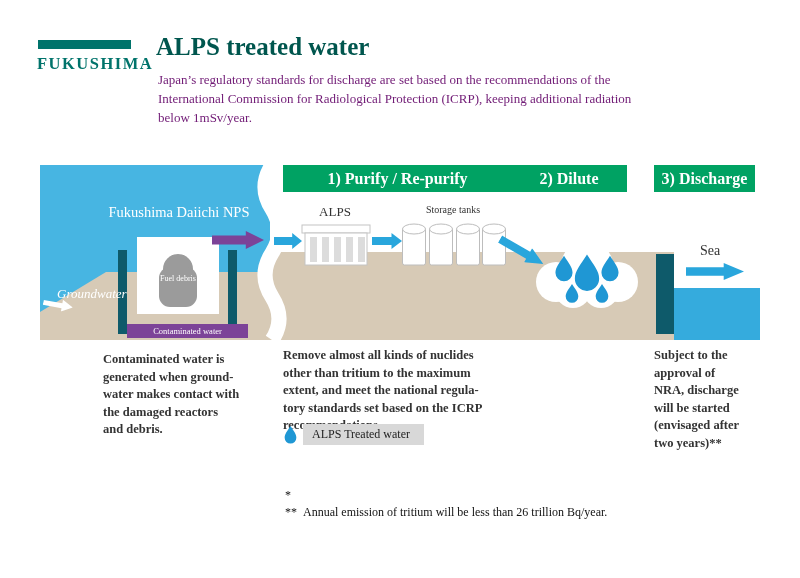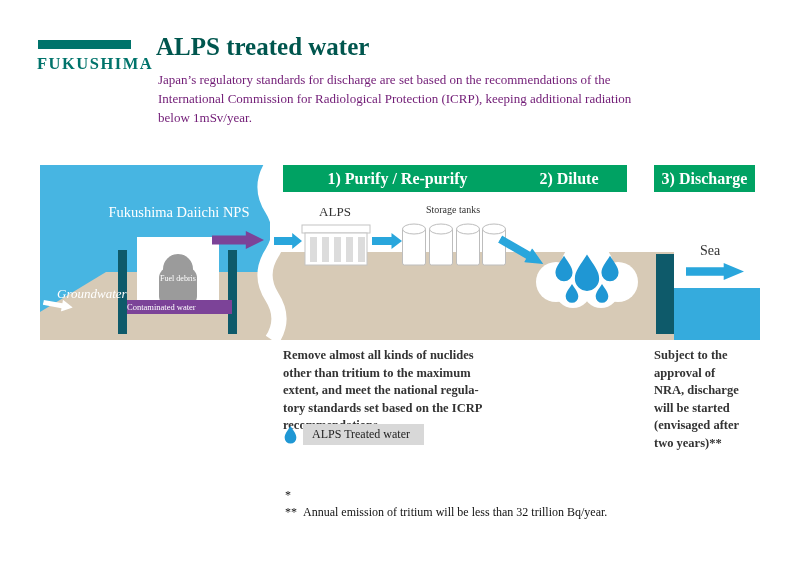--- a/index.html
+++ b/index.html
@@ -15,21 +15,21 @@
   #page-subtitle{left:158px;top:71px;width:625px;font-size:13px;line-height:1.45;color:#701a75;white-space:pre-line}
 
   
   #panel-blue{left:40px;top:165px;width:230px;height:175px;background:#47b5e2}
   #panel-slope{left:40px;top:165px;width:230px;height:175px}
   #wall-left{left:118px;top:250px;width:9px;height:84px;background:#0e5a6a}
   #wall-right{left:228px;top:250px;width:9px;height:84px;background:#0e5a6a}
   #reactor-building{left:137px;top:237px;width:82px;height:77px;background:#fff}
   #fuel-debris{left:152px;top:253px;width:52px;height:58px}
   #fuel-debris-label{left:159px;top:274px;width:38px;text-align:center;font-size:8px;line-height:1.15;color:#fff}
-  #contaminated-bar{left:127px;top:300px;width:105px;height:14px;background:#7c4398;color:#fff;font-size:8.5px;line-height:14px}
+  #contaminated-bar{left:127px;top:324px;width:121px;height:14px;background:#7c4398;color:#fff;font-size:8.5px;text-align:center;line-height:14px}
   #site-label{left:88px;top:204px;width:182px;text-align:center;font-size:14.5px;color:#fff}
   #groundwater-label{left:57px;top:286px;font-size:13px;font-style:italic;color:#fff}
   #groundwater-arrow{left:43px;top:299px;width:30px;height:12px;transform:rotate(10deg)}
   #purple-arrow{left:212px;top:231px;width:52px;height:18px}
 
   
   #ground{left:270px;top:252px;width:404px;height:88px;background:#d7cab6}
   #wave{left:252px;top:165px;width:40px;height:175px}
   .step-bar{top:165px;height:27px;background:#00a263;color:#fff;font-size:16px;font-weight:600;display:flex;align-items:center;justify-content:center}
   #step-bar-0{left:283px;width:229px}
@@ -152,20 +152,25 @@
     <path transform="translate(74,63) scale(0.7)" d="M0,-13 C5,-5 9,-1 9,5 A9,9 0 1,1 -9,5 C-9,-1 -5,-5 0,-13 Z" fill="#1f97d4"></path>
   </svg>
 
   <div class="abs" id="discharge-wall"></div>
   <div class="abs" id="sea"></div>
   <div class="abs" id="sea-label">Sea</div>
   <svg class="abs" id="arrow-sea" viewBox="0 0 40 16" preserveAspectRatio="none">
     <polygon points="0,4 26,4 26,0 40,8 26,16 26,12 0,12" fill="#29a6dc"></polygon>
   </svg>
 
+  <div class="abs desc" id="desc-0">Contaminated water is
+generated when ground-
+water makes contact with
+the damaged reactors
+and debris.</div>
   <div class="abs desc" id="desc-1">Remove almost all kinds of nuclides
 other than tritium to the maximum
 extent, and meet the national regula-
 tory standards set based on the ICRP
 recommendations</div>
   <div class="abs desc" id="desc-3">Subject to the
 approval of
 NRA, discharge
 will be started
 (envisaged after
@@ -177,17 +182,17 @@
     </svg>
     <span id="legend-chip">ALPS Treated water</span>
   </div>
 
   <div class="abs" id="footnotes">
     <div class="fn-row">
       <span class="fn-marker">*</span>
     </div>
     <div class="fn-row">
       <span class="fn-marker">**</span>
-      <span class="fn-text">Annual emission of tritium will be less than 32 trillion Bq/year.</span>
+      <span class="fn-text">Annual emission of tritium will be less than 26 trillion Bq/year.</span>
     </div>
   </div>
 
 </div>
 
 </body></html>

